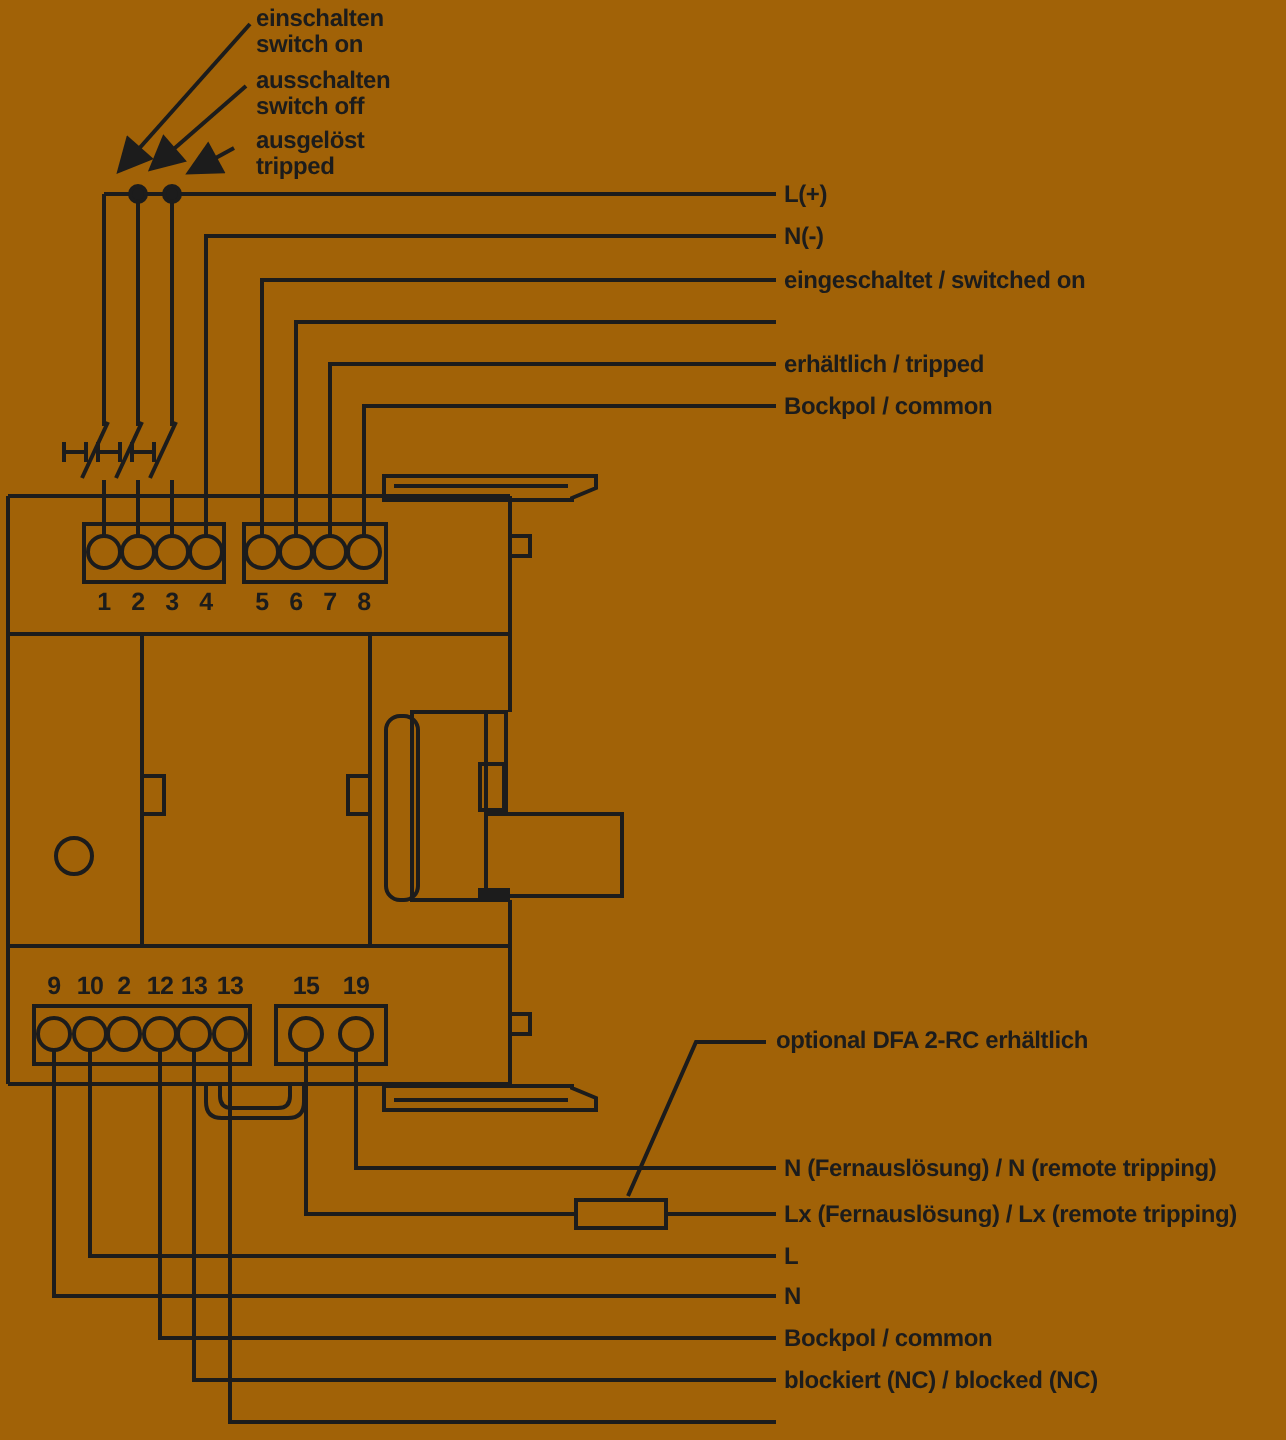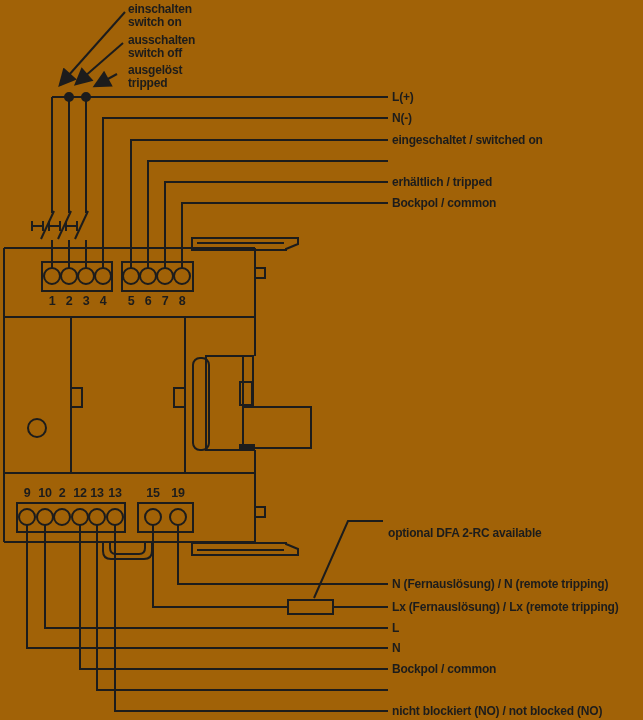--- a/index.html
+++ b/index.html
@@ -188,22 +188,22 @@
 
   <span class="num" style="left:16px;top:486px">9</span>
   <span class="num" style="left:34px;top:486px">10</span>
   <span class="num" style="left:51px;top:486px">2</span>
   <span class="num" style="left:69px;top:486px">12</span>
   <span class="num" style="left:86px;top:486px">13</span>
   <span class="num" style="left:104px;top:486px">13</span>
   <span class="num" style="left:142px;top:486px">15</span>
   <span class="num" style="left:167px;top:486px">19</span>
 
-  <span class="lbl" style="left:388px;top:526px">optional DFA 2-RC available</span>
+  <span class="lbl" style="left:388px;top:513px">optional DFA 2-RC erhältlich</span>
 
   <span class="lbl" style="left:392px;top:600px">Lx (Fernauslösung) / Lx (remote tripping)</span>
   <span class="lbl" style="left:392px;top:577px">N (Fernauslösung) / N (remote tripping)</span>
   <span class="lbl" style="left:392px;top:621px">L</span>
   <span class="lbl" style="left:392px;top:641px">N</span>
   <span class="lbl" style="left:392px;top:662px">Bockpol / common</span>
-  <span class="lbl" style="left:392px;top:704px">nicht blockiert (NO) / not blocked (NO)</span>
+  <span class="lbl" style="left:392px;top:683px">blockiert (NC) / blocked (NC)</span>
 
 </div>
 
 </body></html>

